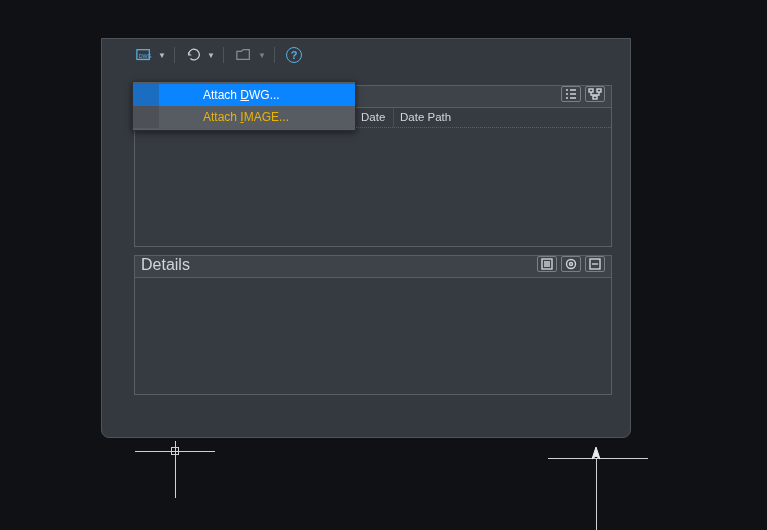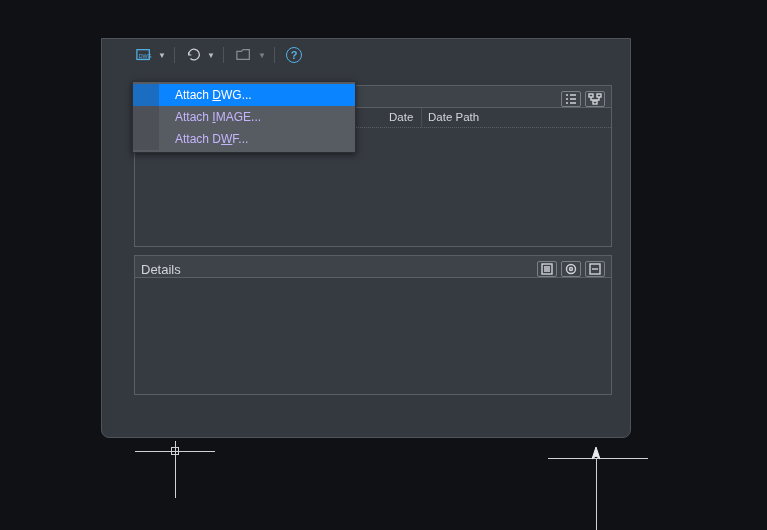--- a/index.html
+++ b/index.html
@@ -94,30 +94,31 @@
     border: 1px solid #2b2e33;
     box-shadow: 0 2px 6px rgba(0,0,0,0.5);
     z-index: 50;
     padding: 2px 0;
   }
   .menu-item {
     display:flex;
     align-items:center;
     height:22px;
     cursor:pointer;
-    color:#c4b5fd;
+    color:#eab308;
   }
   .menu-item .mi-icon {
     width:26px;
     height:100%;
   }
   .menu-item .mi-label {
     flex:1;
     padding-left:16px;
     font-size:12px;
+    margin-left:28px;
   }
   .menu-item .hotkey { text-decoration: underline; }
   .menu-item.selected {
     background:#0a84ff;
     color:#ffffff;
   }
   .menu-item.selected .mi-icon { background:#1b6dc1; }
   .menu-item:not(.selected) .mi-icon { background:#4d5157; }
   
   .pane {
@@ -133,25 +134,25 @@
   }
   .pane-lower {
     left:32px;
     top:216px;
     width:478px;
     height:140px;
   }
   .pane-header {
     height:22px;
     display:flex;
-    align-items:flex-end;
+    align-items:flex-start;
     background:#3e434a;
     border-bottom:1px solid #5a5f66;
     padding:0 6px;
-    font-size:13px;
+    font-size:16px;
     color:#d3d6d9;
   }
   .pane-header .spacer { flex:1; }
   .hdr-btn {
     width:20px; height:16px; border:1px solid #7a7f86; border-radius:2px;
     display:flex; align-items:center; justify-content:center;
     margin-left:4px; cursor:pointer; color:#d3d6d9;
   }
   .hdr-btn svg { stroke:#cfd2d5; fill:none; stroke-width:1.4; }
   
@@ -244,21 +245,21 @@
         <svg width="14" height="12" viewBox="0 0 14 12">
             <rect x="1" y="1" width="4" height="3"></rect>
             <rect x="9" y="1" width="4" height="3"></rect>
             <rect x="5" y="8" width="4" height="3"></rect>
             <path d="M3 4 V7 H7 M11 4 V7 H7 V8"></path>
           </svg>
       </div>
     </div>
     <div class="tbl-head" id="tbl-head">
         <div class="col" style="width: 220px;"></div>
-        <div class="col" style="width: 39px; margin-left: 28px;">Date</div>
+        <div class="col" style="width: 39px;">Date</div>
         <div class="col" style="width: 200px;">Date Path</div>
       </div>
   </div>
 
   <div class="pane pane-lower">
     <div class="pane-header">
       <span>Details</span>
       <div class="spacer"></div>
       <div class="hdr-btn">
         <svg width="12" height="12" viewBox="0 0 12 12">
@@ -282,24 +283,20 @@
   </div>
 
   <div class="menu" id="attach-menu">
       <div class="menu-item selected">
         <div class="mi-icon"></div>
         <div class="mi-label">Attach <span class="hotkey">D</span>WG...</div>
       </div>
       <div class="menu-item">
         <div class="mi-icon"></div>
         <div class="mi-label">Attach <span class="hotkey">I</span>MAGE...</div>
-      </div>
-      <div class="menu-item">
-        <div class="mi-icon"></div>
-        <div class="mi-label">Attach D<span class="hotkey">W</span>F...</div>
       </div>
     </div>
 
 </div>
 
 <div class="crosshair" style="left:135px; top:441px; width:80px; height:80px;">
   <div class="hline" style="left:0; top:10px; width:80px;"></div>
   <div class="vline" style="left:40px; top:0; height:57px;"></div>
   <div class="box" style="left:36px; top:6px;"></div>
 </div>

